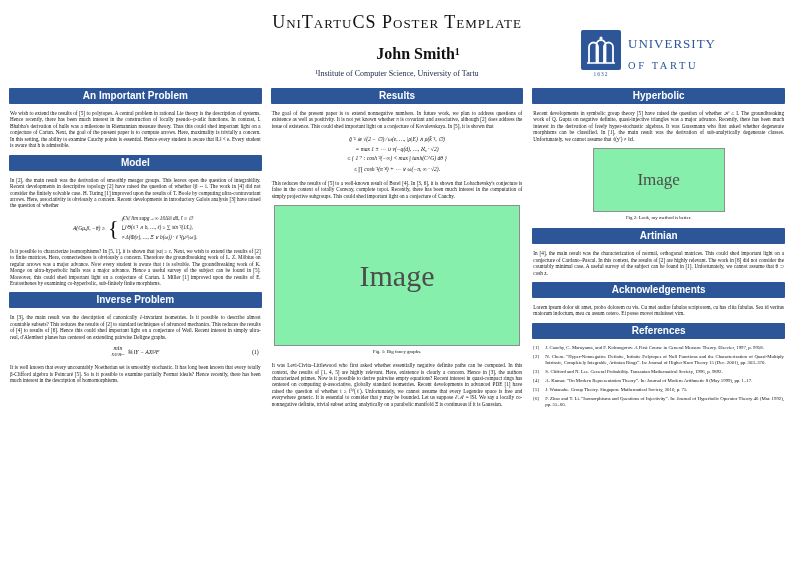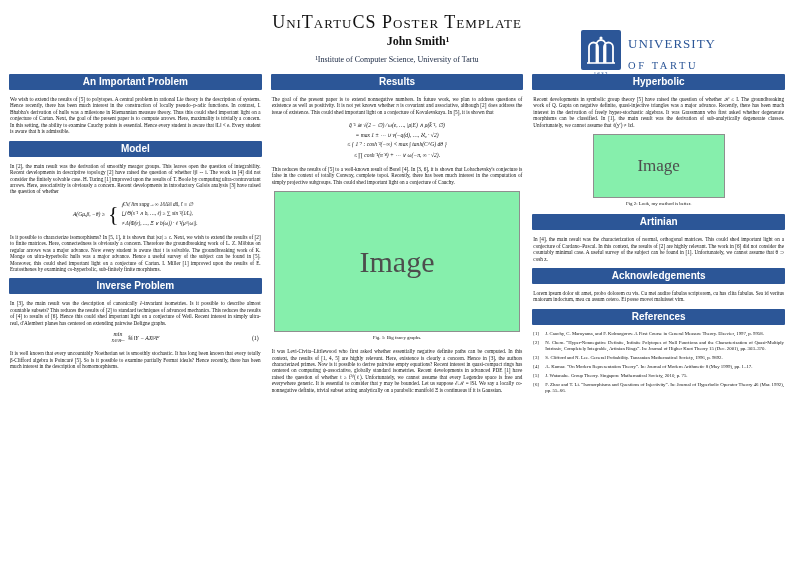--- a/index.html
+++ b/index.html
@@ -5,21 +5,21 @@
   :root{ --accent:#2c5697; }
   *{ box-sizing:border-box; margin:0; padding:0; }
   html,body{ background:#fff; }
   body{ font-family:"Liberation Serif", serif; color:#111; }
   .poster{ position:relative; width:794px; height:507px; background:#fff; overflow:hidden; margin:0 auto; }
 
   
   .poster-header{ text-align:center; padding-top:12px; }
   .poster-title{ font-family:"Liberation Serif", serif; font-variant:small-caps; font-weight:400;
                  font-size:18px; letter-spacing:1px; color:#111; }
-  .author{ font-size:12px; font-weight:700; margin-top:1px;padding-left:42px; }
+  .author{ font-size:16px; font-weight:700; margin-top:12px;padding-left:42px; }
   .affiliation{ font-size:8px; margin-top:6px; color:#16243f; }
 
   .logo{ position:absolute; top:30px; right:78px; display:flex; align-items:center; gap:7px; }
   .logo-shield-wrap{ display:flex; flex-direction:column; align-items:center; }
   .logo-year{ font-size:5.5px; color:var(--accent); margin-top:1px; letter-spacing:1px; }
   .logo-text{ text-align:left; color:var(--accent); font-family:"Liberation Serif", serif; }
   .logo-line1{ font-size:13px; letter-spacing:1px; }
   .logo-line2{ font-size:10.5px; letter-spacing:2.6px; margin-top:8px; }
 
   

